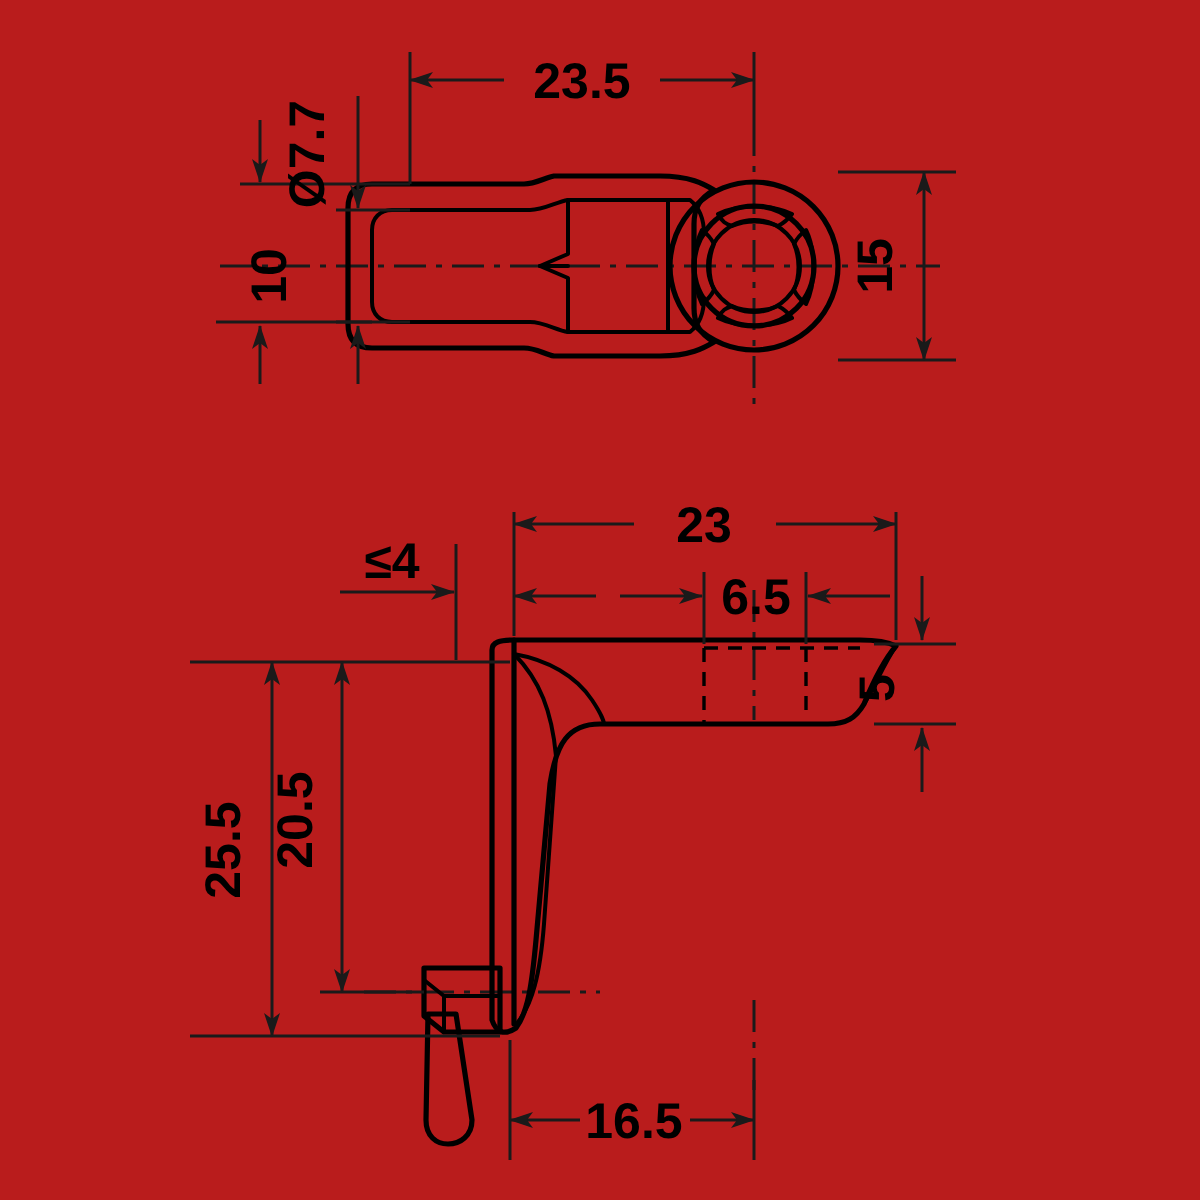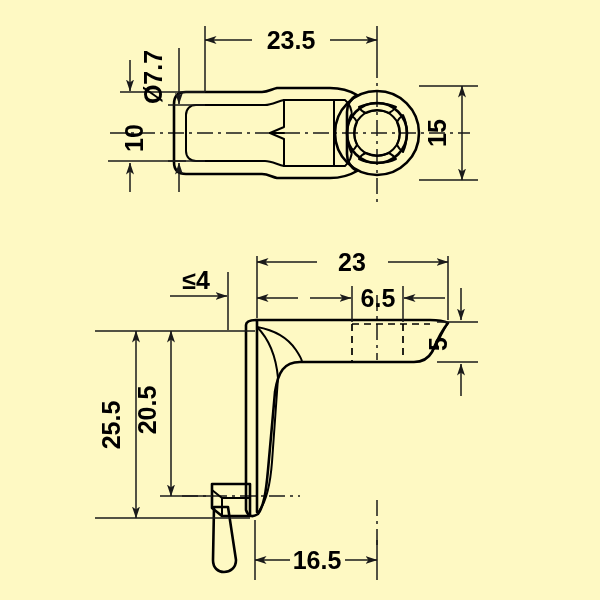--- a/index.html
+++ b/index.html
@@ -10,21 +10,21 @@
   body {
     width: 600px;
     height: 600px;
     font-family: "Liberation Sans", sans-serif;
     overflow: hidden;
   }
   #drawing-root {
     position: relative;
     width: 600px;
     height: 600px;
-    background: #fef9c3;
+    background: #b91c1c;
   }
   svg#tech-drawing {
     display: block;
     width: 600px;
     height: 600px;
   }
   .outline {
     fill: none;
     stroke: #000000;
     stroke-width: 2.6;

